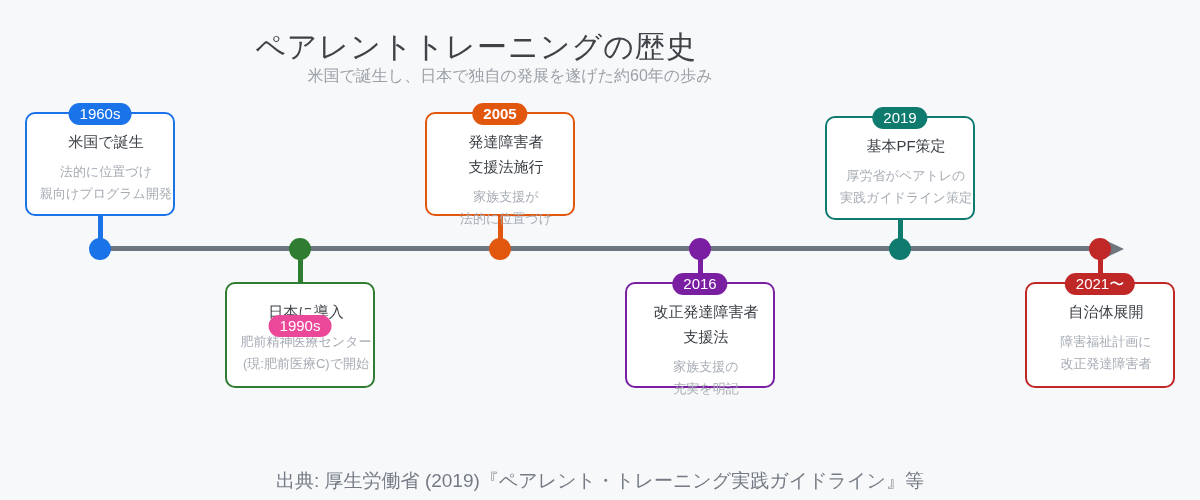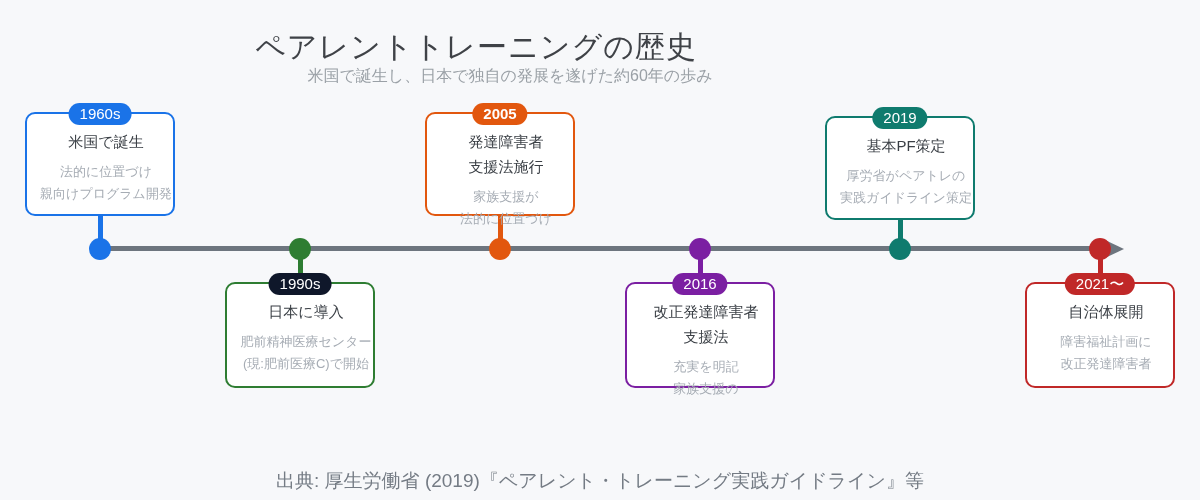--- a/index.html
+++ b/index.html
@@ -101,21 +101,21 @@
     </div>
     <div class="card-desc">
       <div>法的に位置づけ</div>
       <div>親向けプログラム開発</div>
     </div>
   </div>
 
   <div class="stem" style="left: 298px; top: 249px; height: 34px; background-color: rgb(46, 125, 50);"></div>
   <div class="dot" style="left: 289px; top: 238px; background-color: rgb(46, 125, 50);"></div>
   <div class="card below" style="left: 225px; top: 282px; border-color: rgb(46, 125, 50);">
-    <div class="badge" style="background-color: #0f172a;">1990s</div>
+    <div class="badge" style="background-color: #ec4899; margin-top: 42px;">1990s</div>
     <div class="card-title">
       <div>日本に導入</div>
       <div></div>
     </div>
     <div class="card-desc">
       <div>肥前精神医療センター</div>
       <div>(現:肥前医療C)で開始</div>
     </div>
   </div>
 
@@ -135,22 +135,22 @@
 
   <div class="stem" style="left: 698px; top: 249px; height: 34px; background-color: rgb(123, 31, 162);"></div>
   <div class="dot" style="left: 689px; top: 238px; background-color: rgb(123, 31, 162);"></div>
   <div class="card below" style="left: 625px; top: 282px; border-color: rgb(123, 31, 162);">
     <div class="badge" style="background-color: rgb(123, 31, 162);">2016</div>
     <div class="card-title">
       <div>改正発達障害者</div>
       <div>支援法</div>
     </div>
     <div class="card-desc">
+      <div>家族支援の</div>
       <div>充実を明記</div>
-      <div>家族支援の</div>
     </div>
   </div>
 
   <div class="stem" style="left: 898px; top: 212px; height: 32px; background-color: rgb(15, 123, 110);"></div>
   <div class="dot" style="left: 889px; top: 238px; background-color: rgb(15, 123, 110);"></div>
   <div class="card above" style="left: 825px; top: 116px; border-color: rgb(15, 123, 110);">
     <div class="badge" style="background-color: rgb(15, 123, 110);">2019</div>
     <div class="card-title">
       <div>基本PF策定</div>
       <div></div>

